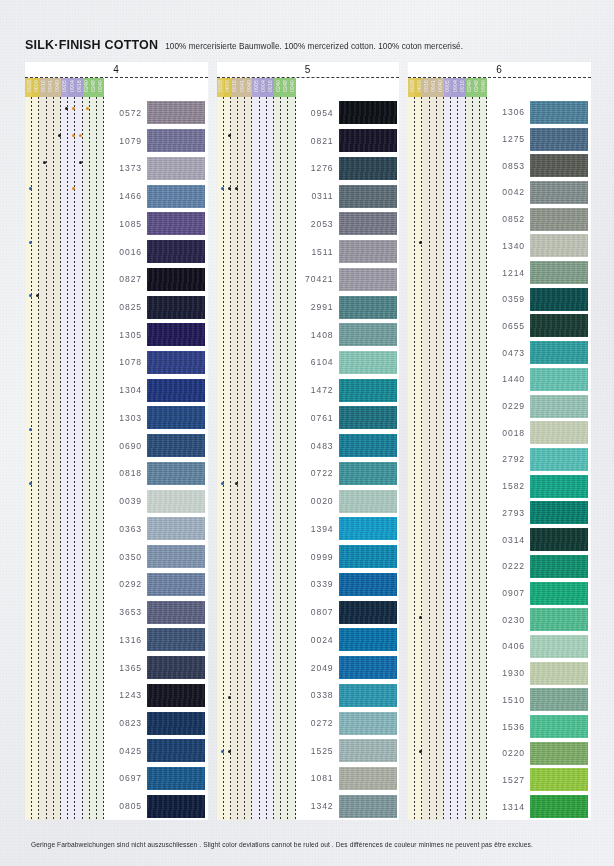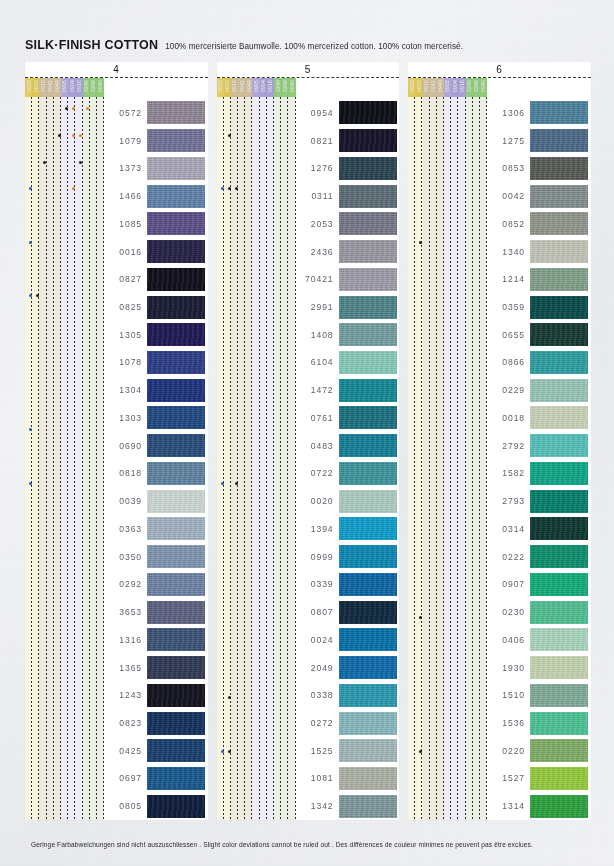--- a/index.html
+++ b/index.html
@@ -448,21 +448,21 @@
           </div>
           <div class="row">
             <div class="row-num">0311</div>
             <div class="row-sw" style="background: rgb(91, 106, 115);"></div>
           </div>
           <div class="row">
             <div class="row-num">2053</div>
             <div class="row-sw" style="background: rgb(115, 117, 132);"></div>
           </div>
           <div class="row">
-            <div class="row-num">2436</div>
+            <div class="row-num">1511</div>
             <div class="row-sw" style="background: rgb(148, 147, 158);"></div>
           </div>
           <div class="row">
             <div class="row-num">70421</div>
             <div class="row-sw" style="background: rgb(154, 152, 164);"></div>
           </div>
           <div class="row">
             <div class="row-num">2991</div>
             <div class="row-sw" style="background: rgb(78, 127, 133);"></div>
           </div>
@@ -629,22 +629,26 @@
           </div>
           <div class="row">
             <div class="row-num">0359</div>
             <div class="row-sw" style="background: rgb(13, 74, 74);"></div>
           </div>
           <div class="row">
             <div class="row-num">0655</div>
             <div class="row-sw" style="background: rgb(25, 58, 51);"></div>
           </div>
           <div class="row">
-            <div class="row-num">0866</div>
+            <div class="row-num">0473</div>
             <div class="row-sw" style="background: rgb(47, 154, 155);"></div>
+          </div>
+          <div class="row">
+            <div class="row-num">1440</div>
+            <div class="row-sw" style="background: rgb(100, 191, 174);"></div>
           </div>
           <div class="row">
             <div class="row-num">0229</div>
             <div class="row-sw" style="background: rgb(148, 192, 178);"></div>
           </div>
           <div class="row">
             <div class="row-num">0018</div>
             <div class="row-sw" style="background: rgb(194, 205, 180);"></div>
           </div>
           <div class="row">

